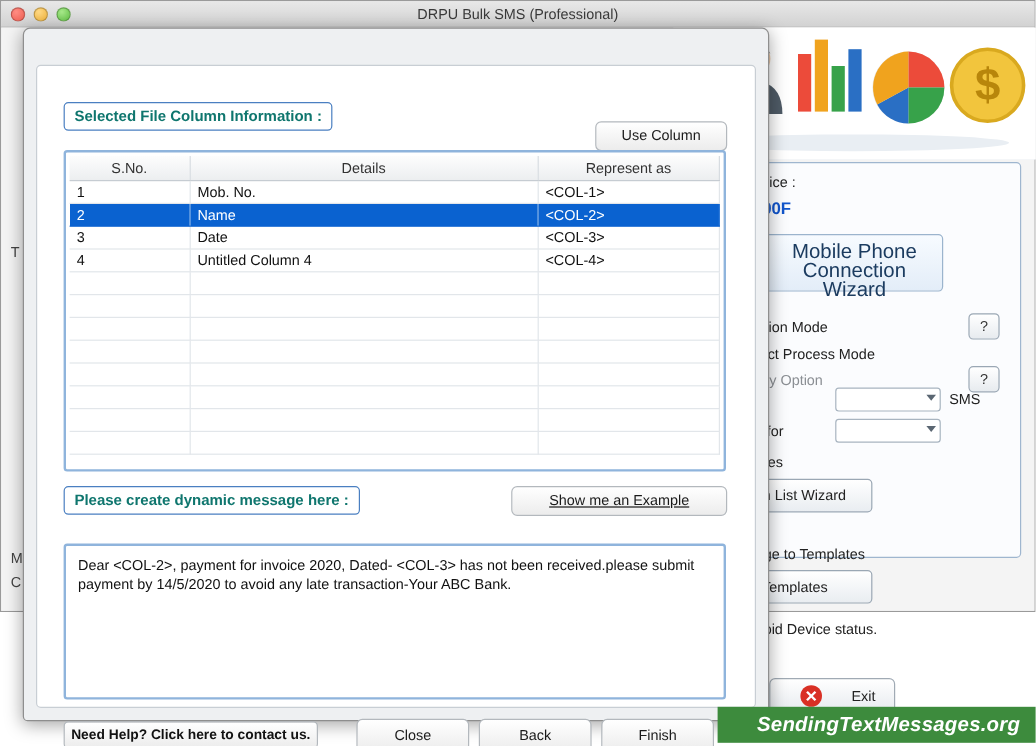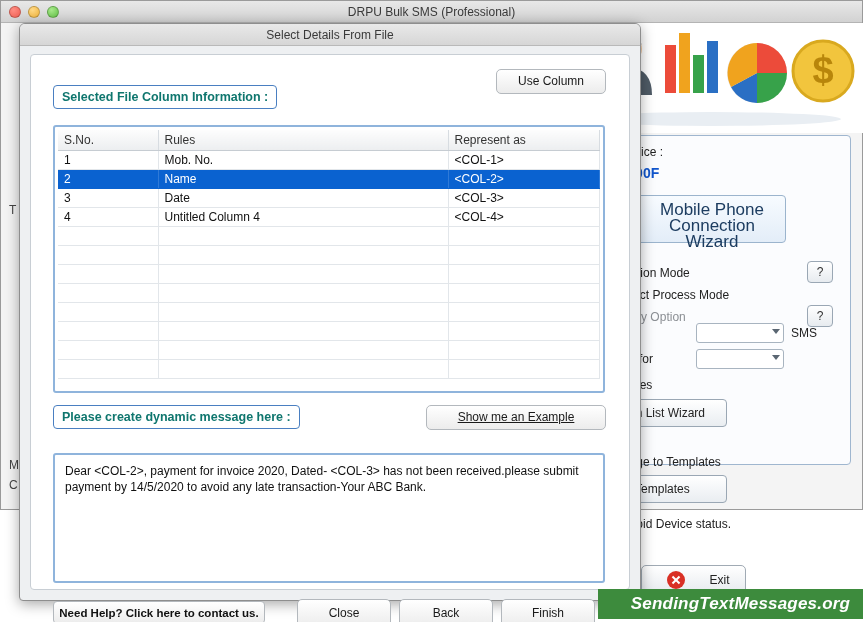--- a/index.html
+++ b/index.html
@@ -144,21 +144,21 @@
     font-size:12px; color:#1a1a1a; text-align:center;
   }
 
   
   #table-wrap {
     position:absolute; left:22px; top:70px; width:552px; height:268px;
     border:2px solid #8fb4dc; border-radius:3px; background:#fff; padding:3px;
   }
   table.grid { width:100%; border-collapse:collapse; table-layout:fixed; }
   table.grid th {
-    font-weight:normal; text-align:left;
+    font-weight:normal; text-align:center;
     font-size:12px; color:#333;
     background:linear-gradient(#fdfdfd,#eceef0);
     border-bottom:1px solid #c6ccd2;
     border-right:1px solid #d7dce1;
     padding:3px 6px; height:20px;
   }
   table.grid td {
     font-size:12px; color:#111;
     border-bottom:1px solid #e2e6ea;
     border-right:1px solid #e2e6ea;
@@ -278,36 +278,33 @@
       <div class="lbl" style="left:2px; top:382px;">eck your Android Device status.</div>
 
       <div class="exit-btn">
         <span class="exit-circle"></span>
         <span>Exit</span>
       </div>
     </div>
   </div>
 
   <div id="dialog">
-    <div id="dialog-title">
-      <span>Select Details From File</span>
-    </div>
 
     <div id="dialog-body">
 
       <div class="section-label" style="left:22px; top:30px;">Selected File Column Information :</div>
 
-      <div class="plain-btn" style="left:465px; top:14px; width:110px; height:25px; line-height:23px;">Use Column</div>
+      <div class="plain-btn" style="left:465px; top:46px; width:110px; height:25px; line-height:23px;">Use Column</div>
 
       <div id="table-wrap">
         <table class="grid">
           <thead>
             <tr>
               <th class="col-sno">S.No.</th>
-              <th class="col-col">Rules</th>
+              <th class="col-col">Details</th>
               <th>Represent as</th>
             </tr>
           </thead>
           <tbody id="table-body">
               <tr>
                 <td class="col-sno">1</td>
                 <td class="col-col">Mob. No.</td>
                 <td>&lt;COL-1&gt;</td>
               </tr>
               <tr class="sel">

